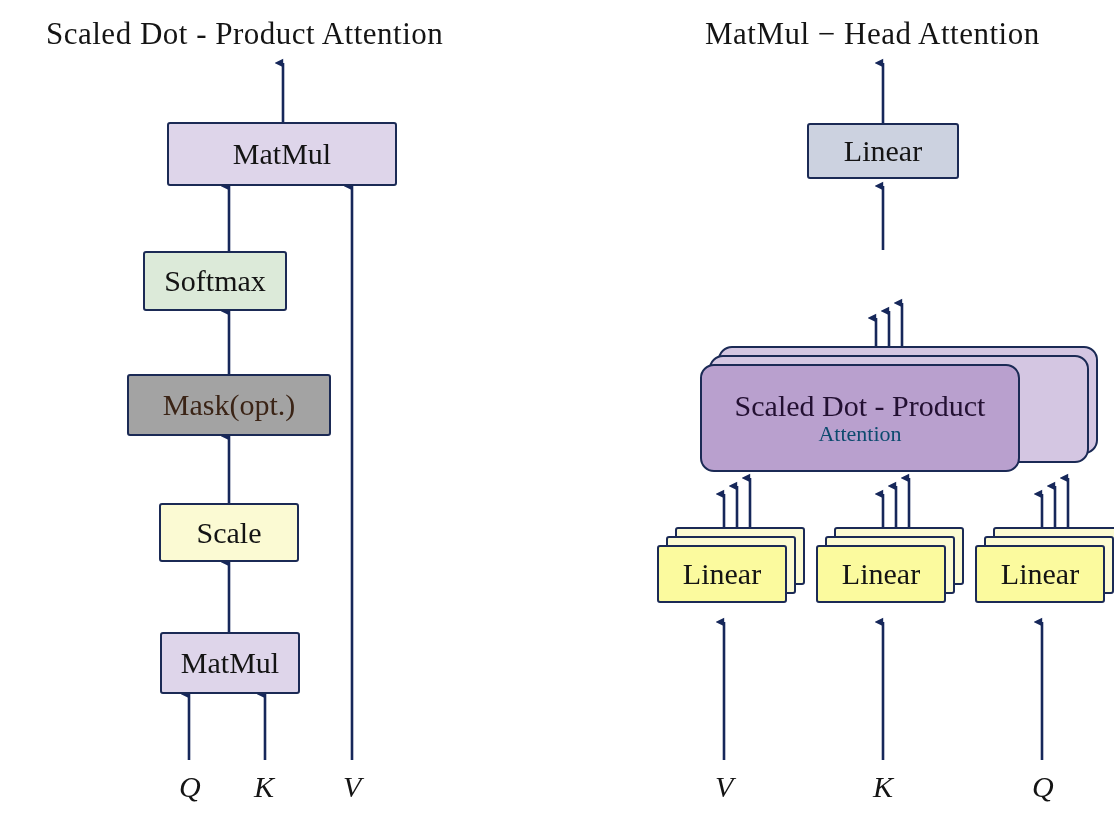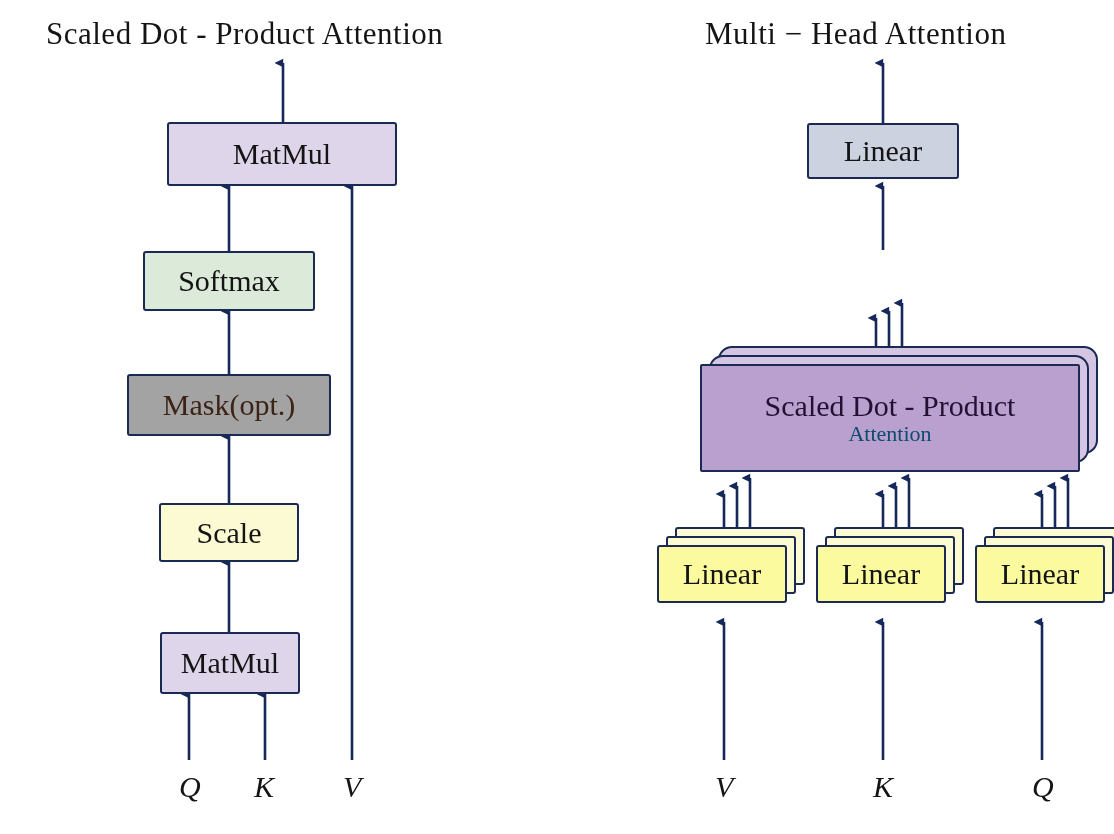--- a/index.html
+++ b/index.html
@@ -103,41 +103,41 @@
       <line x1="692" y1="760" x2="692" y2="622"></line>
       <line x1="851" y1="760" x2="851" y2="622"></line>
       <line x1="1010" y1="760" x2="1010" y2="622"></line>
     </g>
   </svg>
 
   <div class="title" style="left:14px;top:16px;">Scaled  Dot - Product  Attention</div>
 
   <div class="node" style="left:135px;top:122px;width:230px;height:64px;background:#ded5ea;color:#141414;">MatMul</div>
 
-  <div class="node" style="left:111px;top:251px;width:172px;height:60px;background:#dcead9;color:#141414;">Softmax</div>
+  <div class="node" style="left:111px;top:251px;width:144px;height:60px;background:#dcead9;color:#141414;">Softmax</div>
 
   <div class="node" style="left:95px;top:374px;width:204px;height:62px;background:#a3a3a3;color:#3b2416;">Mask(opt.)</div>
 
   <div class="node" style="left:127px;top:503px;width:140px;height:59px;background:#fbfad3;color:#141414;">Scale</div>
 
   <div class="node" style="left:128px;top:632px;width:140px;height:62px;background:#ded5ea;color:#141414;">MatMul</div>
 
   <div class="var" style="left:147px;top:770px;">Q</div>
   <div class="var" style="left:222px;top:770px;">K</div>
   <div class="var" style="left:311px;top:770px;">V</div>
 
-  <div class="title" style="left:673px;top:16px;">Multi − Head  Attention</div>
+  <div class="title" style="left:673px;top:16px;">MatMul − Head  Attention</div>
 
   <div class="node" style="left:775px;top:123px;width:152px;height:56px;background:#ccd2e0;color:#141414;">Linear</div>
 
 
   <div class="stack" style="left:668px;top:346px;width:390px;height:135px;">
     <div class="node" style="left:18px;top:0px;width:380px;height:108px;background:#d4c6e2;border-radius:14px;"></div>
     <div class="node" style="left:9px;top:9px;width:380px;height:108px;background:#d4c6e2;border-radius:14px;"></div>
-    <div class="node" style="left:0px;top:18px;width:380px;height:108px;background:#b9a0ce;border-radius:2px;
+    <div class="node" style="left:0px;top:18px;width:320px;height:108px;background:#b9a0ce;border-radius:14px;
                 flex-direction:column;overflow:visible;line-height:1.12;">
       <span style="display:block;font-size:30px;color:#231032;white-space:nowrap;">Scaled  Dot - Product</span>
       <span style="display:block;font-size:22px;color:#0c4a6e;white-space:nowrap;">Attention</span>
     </div>
   </div>
 
   <div class="stack" style="left:625px;top:527px;width:160px;height:95px;">
     <div class="node" style="left:18px;top:0px;width:130px;height:58px;background:#fcfbd2;"></div>
     <div class="node" style="left:9px;top:9px;width:130px;height:58px;background:#fcfbd2;"></div>
     <div class="node" style="left:0px;top:18px;width:130px;height:58px;background:#fbfa9e;color:#141414;">Linear</div>

